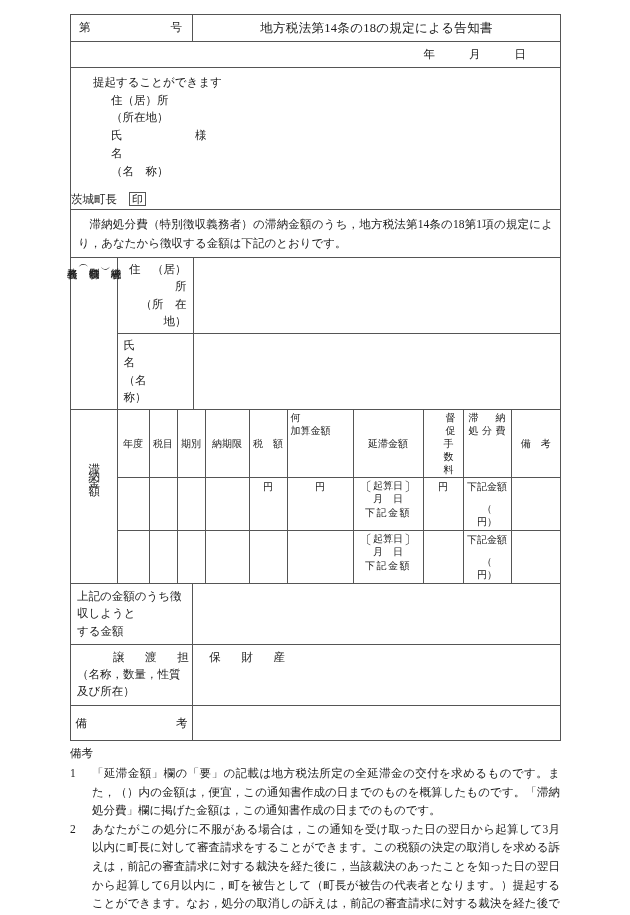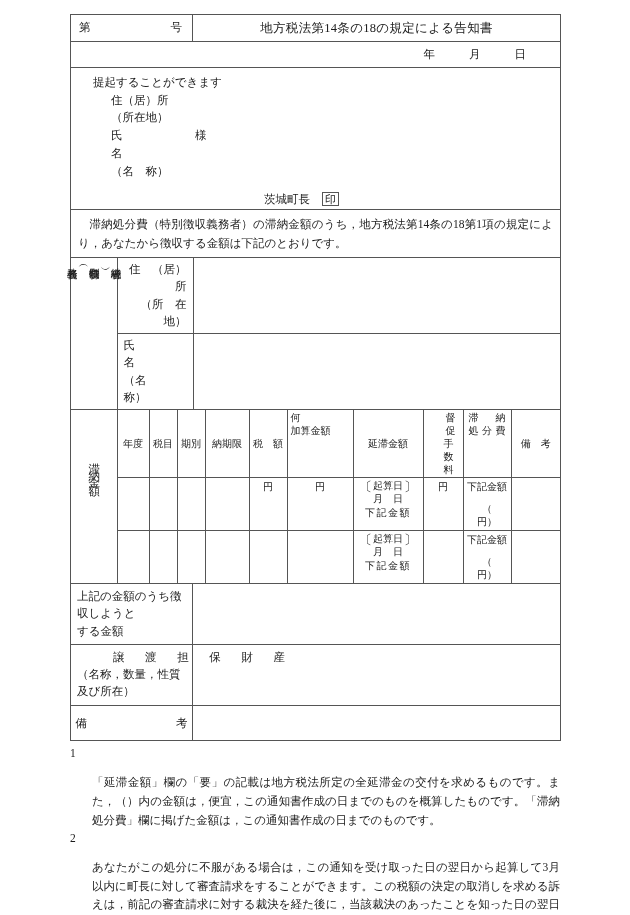--- a/index.html
+++ b/index.html
@@ -67,21 +67,21 @@
   .addressee {
     padding: 6px 8px 4px 8px;
     font-size: 11.5px;
     line-height: 1.55;
   }
   .ad-l1 { padding-left: 14px; }
   .ad-l2 { padding-left: 32px; }
   .ad-name-row { padding-left: 32px; display: flex; }
   .ad-name { display: inline-block; width: 84px; letter-spacing: 10px; }
   .issuer {
-    text-align: center;
+    text-align: left;
     padding: 6px 28px 2px 0;
     font-size: 11.5px;
   }
   .seal-box {
     display: inline-block;
     border: 1px solid #555;
     padding: 0 2px;
     margin-left: 9px;
     font-size: 11px;
     line-height: 1.15;
@@ -202,21 +202,20 @@
     align-items: flex-start;
   }
   .note-num {
     width: 22px;
     flex: 0 0 22px;
   }
   .note-body {
     flex: 1;
     text-align: justify;
     text-justify: inter-ideograph;
-    margin-top: 29px;
   }
 </style>
 </head>
 <body>
 
 <div class="page">
 
 
   <table class="form">
     <colgroup>
@@ -436,20 +435,21 @@
           <div class="bikou-center">
             <span class="bikou-jus">備　　　　考</span>
           </div>
         </td>
         <td></td>
       </tr>
     </tbody>
   </table>
 
   <div class="notes">
+    <div class="notes-title">備考</div>
 
     <div class="note-row">
       <div class="note-num">1</div>
       <div class="note-body">「延滞金額」欄の「要」の記載は地方税法所定の全延滞金の交付を求めるものです。また，（）内の金額は，便宜，この通知書作成の日までのものを概算したものです。「滞納処分費」欄に掲げた金額は，この通知書作成の日までのものです。</div>
     </div>
 
     <div class="note-row">
       <div class="note-num">2</div>
       <div class="note-body">あなたがこの処分に不服がある場合は，この通知を受け取った日の翌日から起算して3月以内に町長に対して審査請求をすることができます。この税額の決定の取消しを求める訴えは，前記の審査請求に対する裁決を経た後に，当該裁決のあったことを知った日の翌日から起算して6月以内に，町を被告として（町長が被告の代表者となります。）提起することができます。なお，処分の取消しの訴えは，前記の審査請求に対する裁決を経た後でなければ提起することができないこととされていますが，①審査請求があった日の翌日から起算して3月を経過しても裁決がないとき，②処分，処分の執行又は手続きの続行により生ずる著しい損害を避けるため緊急の必要があるとき，③その他裁決を経ないことにつき正当な理由があるときは，裁決を経ないでも処分の取消しの訴えを提起することができます。</div>
     </div>

